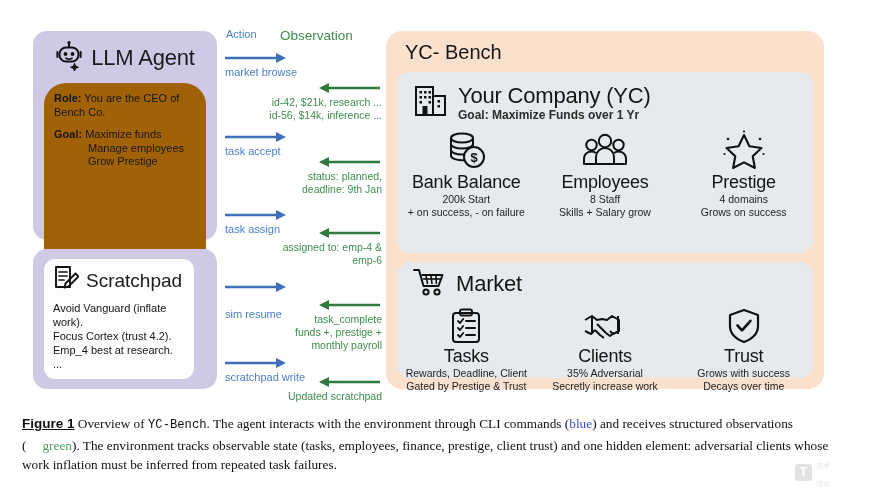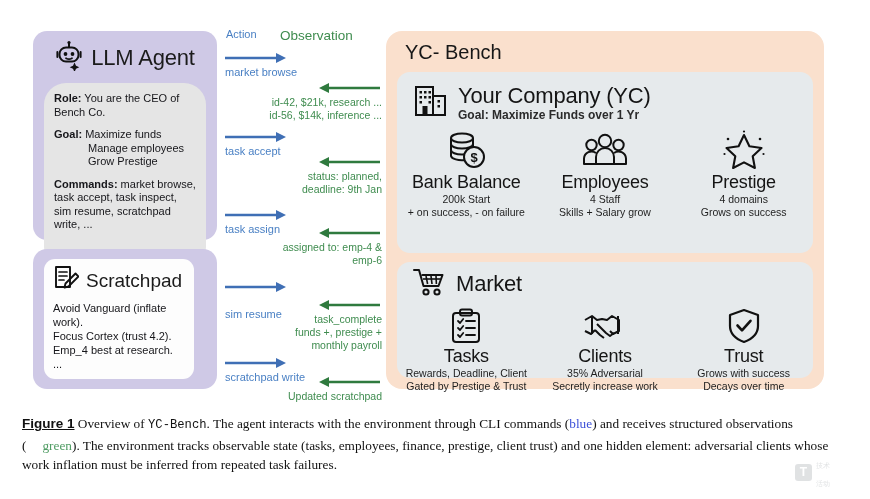--- a/index.html
+++ b/index.html
@@ -21,21 +21,21 @@
   }
   .agent-head{
     position:absolute;left:0;top:6px;width:184px;height:42px;
     display:flex;align-items:center;justify-content:center;gap:8px;
   }
   .agent-title{
     font-size:22px;color:#1b1b1b;letter-spacing:-.2px;
   }
   .agent-card{
     position:absolute;left:11px;top:52px;width:162px;height:186px;
-    background:#e5e5e5;border-radius:22px;
+    background:#a16207;border-radius:22px;
     padding:9px 10px 0 10px;box-sizing:border-box;
   }
   .agent-card p{
     margin:0 0 9px 0;font-size:11px;line-height:13.5px;color:#16161a;
   }
   .agent-card p:last-child{margin-bottom:0;}
   .agent-card b{font-weight:bold;}
   .indent{display:block;padding-left:34px;}
 
   .scratch-panel{
@@ -143,21 +143,20 @@
           <line x1="25.6" y1="11" x2="25.6" y2="16" stroke="#111" stroke-width="2" stroke-linecap="round"></line>
           <path d="M19.5 21.5 l1.5 3.3 3.3 1.5 -3.3 1.5 -1.5 3.3 -1.5 -3.3 -3.3 -1.5 3.3 -1.5 z" fill="#111"></path>
         </svg>
       </span>
       <span class="agent-title">LLM Agent</span>
     </div>
 
     <div class="agent-card">
       <p><b>Role:</b><span> You are the CEO of Bench Co.</span></p>
       <p><b>Goal:</b><span> Maximize funds</span><span class="indent">Manage employees</span><span class="indent">Grow Prestige</span></p>
-      <p><b>Commands:</b><span> market browse, task accept, task inspect, sim resume, scratchpad write, ...</span></p>
     </div>
   </div>
 
   <div class="scratch-panel">
     <div class="scratch-card">
       <div class="scratch-head">
         <span>
           <svg width="26" height="28" viewBox="0 0 26 28">
             <path d="M3 2 h14 v20 h-14 z" fill="none" stroke="#111" stroke-width="1.9" stroke-linejoin="round"></path>
             <line x1="6" y1="7" x2="14" y2="7" stroke="#111" stroke-width="1.7" stroke-linecap="round"></line>
@@ -315,21 +314,21 @@
               <circle cx="23" cy="11" r="6.2" fill="none" stroke="#111" stroke-width="2"></circle>
               <circle cx="9.5" cy="15" r="5.2" fill="none" stroke="#111" stroke-width="2"></circle>
               <circle cx="36.5" cy="15" r="5.2" fill="none" stroke="#111" stroke-width="2"></circle>
               <path d="M14 34 v-7 a9 9 0 0 1 18 0 v7 z" fill="none" stroke="#111" stroke-width="2" stroke-linejoin="round"></path>
               <path d="M2 34 v-5.5 a7.5 7.5 0 0 1 12 -5.5" fill="none" stroke="#111" stroke-width="2" stroke-linejoin="round"></path>
               <path d="M44 34 v-5.5 a7.5 7.5 0 0 0 -12 -5.5" fill="none" stroke="#111" stroke-width="2" stroke-linejoin="round"></path>
               <line x1="2" y1="34" x2="44" y2="34" stroke="#111" stroke-width="2" stroke-linecap="round"></line>
             </svg>
           </span>
           <span class="tri-name">Employees</span>
-          <span class="tri-line">4 Staff</span>
+          <span class="tri-line">8 Staff</span>
           <span class="tri-line">Skills + Salary grow</span>
         </div>
 
         <div class="tri-col">
           <span class="tri-icon">
             <svg width="44" height="40" viewBox="0 0 44 40">
               <path d="M22 5 L27.4 16.3 L39.5 18 L30.7 26.3 L32.9 38 L22 32.4 L11.1 38 L13.3 26.3 L4.5 18 L16.6 16.3 z" fill="none" stroke="#111" stroke-width="2.1" stroke-linejoin="round"></path>
               <g fill="#111">
                 <circle cx="6" cy="9" r="1.3"></circle>
                   <circle cx="38" cy="9" r="1.3"></circle>

